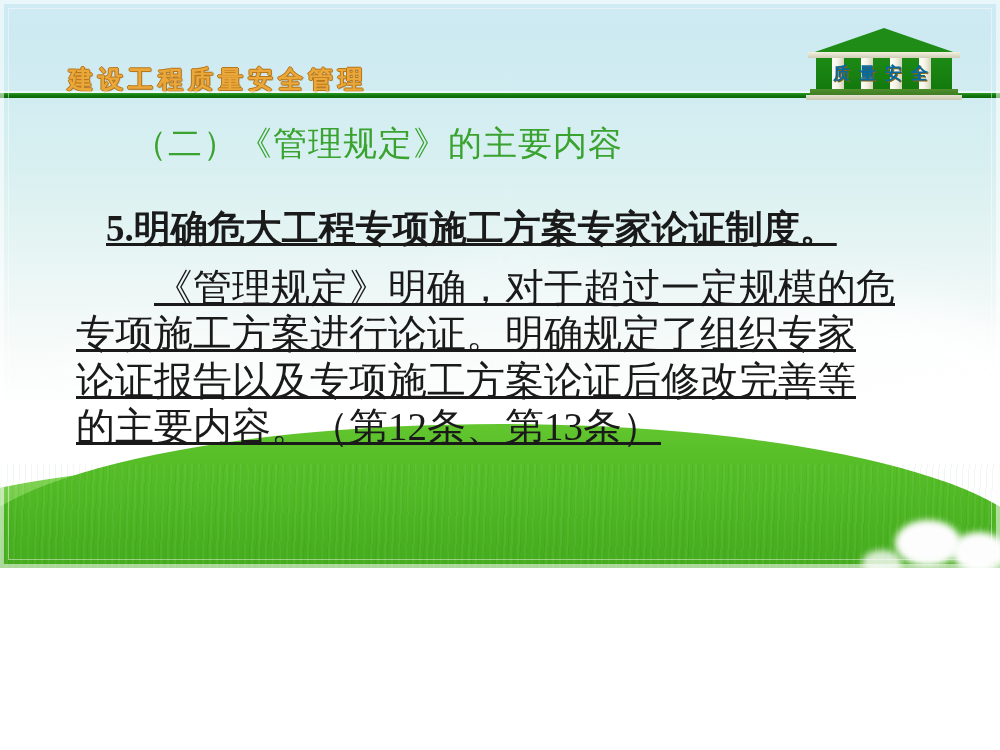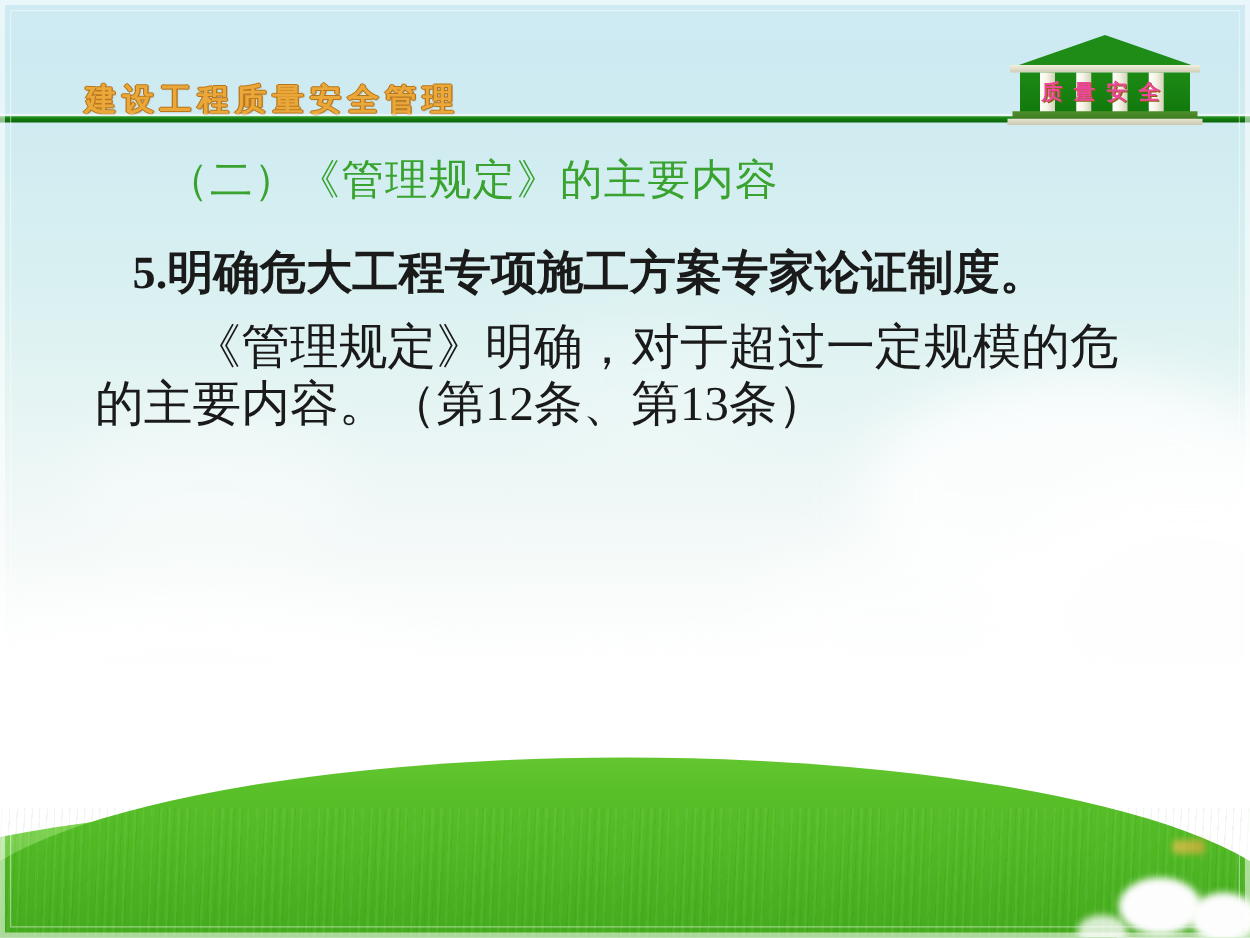--- a/index.html
+++ b/index.html
@@ -7,21 +7,21 @@
     padding: 0;
     background: #ffffff;
   }
   body {
     font-family: "Liberation Serif", "DejaVu Serif", serif;
   }
 
   .slide {
     position: relative;
     width: 1000px;
-    height: 750px;
+    height: 568px;
     overflow: hidden;
     background: #ffffff;
     box-sizing: border-box;
   }
 
   
   .bg-sky {
     position: absolute;
     left: 0; top: 0; right: 0; bottom: 0;
     background: linear-gradient(to bottom,
@@ -237,21 +237,21 @@
   .logo-text {
     position: absolute;
     left: 14px;
     top: 34px;
     width: 130px;
     text-align: center;
     font-family: "Liberation Sans", "DejaVu Sans", sans-serif;
     font-size: 17px;
     font-weight: bold;
     letter-spacing: 9px;
-    color: #ec4899;
+    color: #0369a1;
     text-shadow: 1px 1px 0 #8a6310;
     white-space: nowrap;
     z-index: 3;
   }
 
   
   .content {
     position: absolute;
     left: 0; top: 100px;
     width: 1000px;
@@ -263,23 +263,24 @@
     font-size: 34px;
     font-weight: normal;
     color: #3aa330;
     white-space: nowrap;
     letter-spacing: 1px;
     margin-left: 41px;
   }
   .body-block {
     position: absolute;
     left: 66px;
-    top: 100px;
+    top: 110px;
     width: 880px;
     color: #1a1a1a;
+    text-decoration: underline;
   }
   .lead-line {
     font-size: 37px;
     font-weight: bold;
     line-height: 1.0;
     letter-spacing: 0px;
     margin: 0 0 18px 40px;
     white-space: nowrap;
   }
   .para {
@@ -337,20 +338,22 @@
   </div>
 
   <div class="content">
     <div class="section-heading">（二）《管理规定》的主要内容</div>
 
     <div class="body-block">
       <div class="lead-line">5.明确危大工程专项施工方案专家论证制度。</div>
 
       <div class="para">
         <span class="ln first">《管理规定》明确，对于超过一定规模的危</span>
+        <span class="ln">专项施工方案进行论证。明确规定了组织专家</span>
+        <span class="ln">论证报告以及专项施工方案论证后修改完善等</span>
         <span class="ln">的主要内容。（第12条、第13条）</span>
       </div>
     </div>
   </div>
 
   <div class="frame"></div>
   <div class="frame-inner"></div>
 </div>
 
 </body></html>

